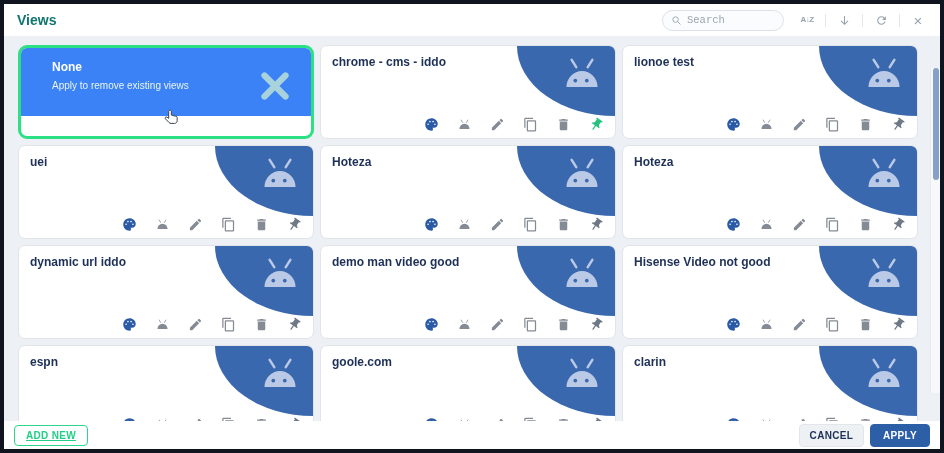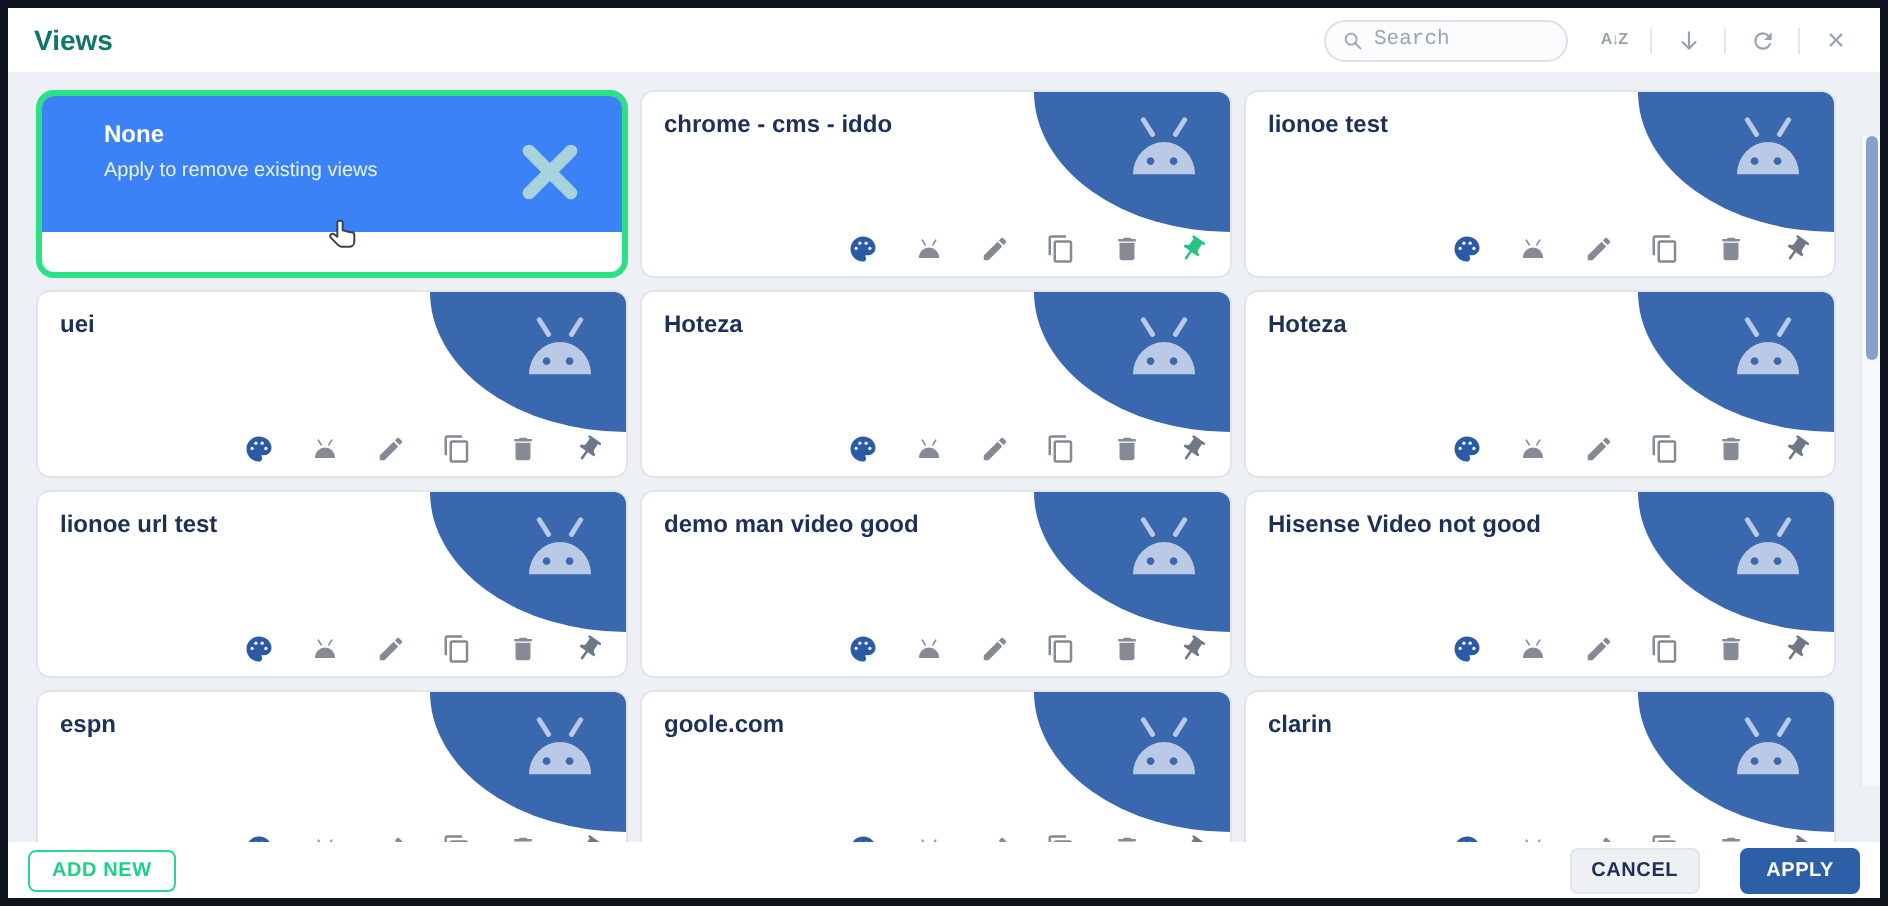--- a/index.html
+++ b/index.html
@@ -100,22 +100,23 @@
   
   .footer {
     height:28px; background:#fff;
     display:flex; align-items:center; justify-content:space-between;
     padding:0 10px; position:relative; z-index:11;
   }
   .btn { font-family:"Liberation Sans", sans-serif; font-weight:bold; font-size:10px; border-radius:4px; cursor:pointer; letter-spacing:.3px; }
   .btn-add-new {
     color:#1fd086; background:#fff; border:1.5px solid #2bd889;
     padding:4px 11px;
-  }
-  .footer-right { display:flex; align-items:center; gap:20px; }
+    text-decoration:underline;
+  }
+  .footer-right { display:flex; align-items:center; gap:6px; }
   .btn-cancel {
     color:#1d3057; background:#eef1f4; border:1px solid #e2e6ea;
     padding:5px 10px;
   }
   .btn-apply {
     color:#fff; background:#2d5fa6; border:1px solid #2d5fa6;
     padding:5px 12px;
   }
 </style>
 </head>
@@ -412,21 +413,21 @@
               </svg>
             </span>
       <span class="act act-pin">
               <svg>
                 <use href="#icon-pin"></use>
               </svg>
             </span>
     </div>
   </div>
         <div class="card">
-    <div class="card-title">lionoe url test</div>
+    <div class="card-title">dynamic url iddo</div>
     <div class="corner">
       <svg class="android-big">
               <use href="#icon-android"></use>
             </svg>
     </div>
     <div class="actions">
       <span class="act act-palette">
               <svg>
                 <use href="#icon-palette"></use>
               </svg>

